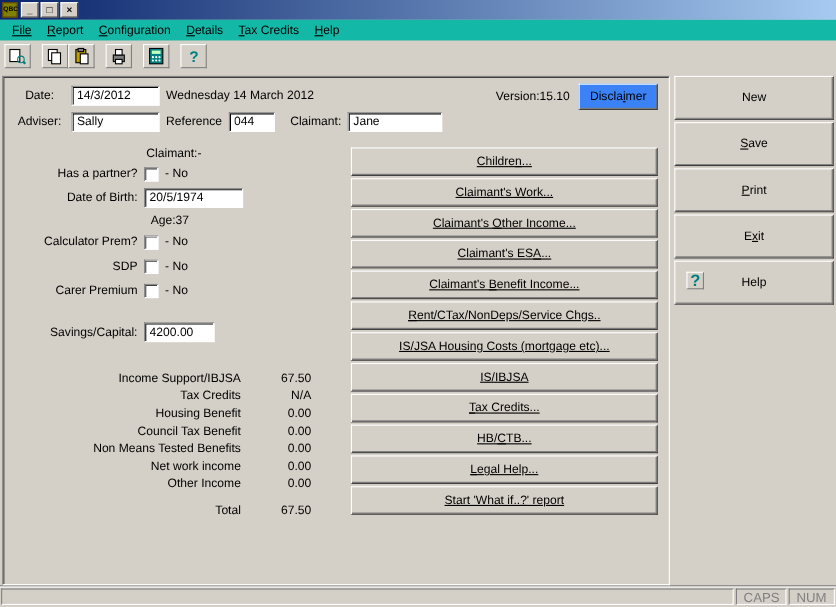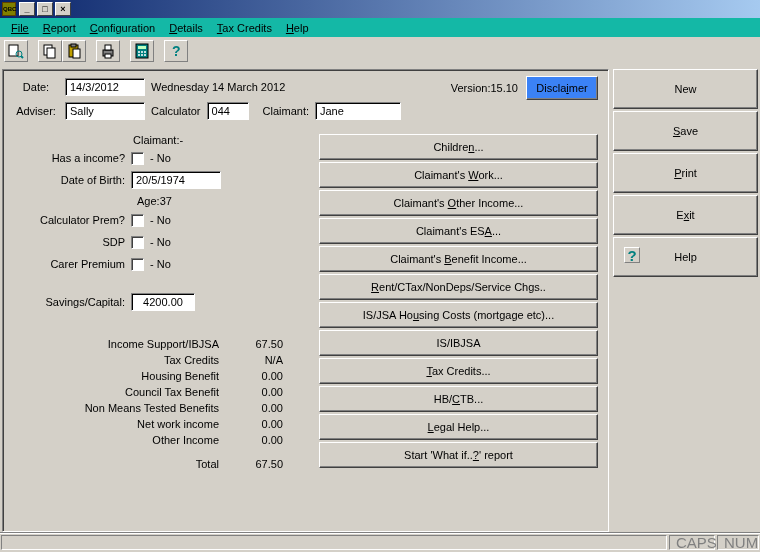--- a/index.html
+++ b/index.html
@@ -123,36 +123,36 @@
     border:1px solid #808080;
     border-right-color:#fff; border-bottom-color:#fff;
     box-shadow: inset 1px 1px 0 #000;
     height: 18px;
     padding: 1px 4px;
   }
   .w-date { width: 80px; }
   .w-name { width: 80px; }
   .w-ref  { width: 42px; }
   .w-claimant { width: 86px; }
-  .w-save { width: 64px; text-align:center; }
+  .w-save { width: 64px; text-align:left; }
 
   .disclaimer-btn {
     position:absolute; top:6px; right:10px;
     width: 72px; height: 24px;
     background:#3b82f6;
     border:1px solid #fff; border-right-color:#404040; border-bottom-color:#404040;
     box-shadow: inset -1px -1px 0 #808080;
     display:flex; align-items:center; justify-content:center;
   }
   .ver-label { position:absolute; top:12px; right: 90px; }
 
   
   .mid { display:flex; margin-top:14px; }
   .left-col { width: 300px; }
-  .right-col { flex:1; display:flex; flex-direction:column; gap:2px; padding-left:6px; }
+  .right-col { flex:1; display:flex; flex-direction:column; gap:2px; padding-left:6px;text-decoration:underline; }
 
   .left-col .grp-head {
     margin-left:120px; margin-bottom:2px;
   }
   .fld { display:flex; align-items:center; height:20px; margin-bottom:2px; }
   .fld .flabel { width:118px; text-align:right; padding-right:6px; }
   .chk {
     width:13px; height:13px;
     background:#fff;
     border:1px solid #808080;
@@ -191,21 +191,21 @@
     border-top:1px solid #808080;
     box-shadow: inset 0 1px 0 #fff;
   }
   .status-cell {
     border:1px solid #808080;
     border-top-color:#808080; border-left-color:#808080;
     border-right-color:#fff; border-bottom-color:#fff;
     margin:2px 1px;
     padding:0 6px;
     color:#808080;
-    font-size:15px;
+    font-size:12px;
     display:flex; align-items:center;text-align:right;
   }
   .status-fill { flex:1; }
 
   .u { text-decoration: underline; }
 </style>
 </head>
 <body>
 
 <div class="titlebar">
@@ -297,33 +297,33 @@
 
     <div class="top-rows">
       <div class="row">
         <span class="lbl" style="width:46px">Date:</span>
         <input class="txt-input w-date" value="14/3/2012" style="">
         <span>Wednesday 14 March 2012</span>
       </div>
       <div class="row">
         <span class="lbl" style="width:46px">Adviser:</span>
         <input class="txt-input w-name" value="Sally" style="">
-        <span class="lbl">Calculator</span>
+        <span class="lbl">Reference</span>
         <input class="txt-input w-ref" value="044" style="">
         <span class="lbl" style="margin-left:8px">Claimant:</span>
         <input class="txt-input w-claimant" value="Jane" style="">
       </div>
     </div>
 
     <div class="mid">
       <div class="left-col">
         <div class="grp-head">Claimant:-</div>
 
         <div class="fld">
-          <span class="flabel">Has a income?</span>
+          <span class="flabel">Has a partner?</span>
           <span class="chk"></span>
           <span>- No</span>
         </div>
 
         <div class="fld">
           <span class="flabel">Date of Birth:</span>
           <input class="txt-input w-date" style="width: 90px;" value="20/5/1974">
         </div>
 
         <div class="age-note">Age:37</div>

